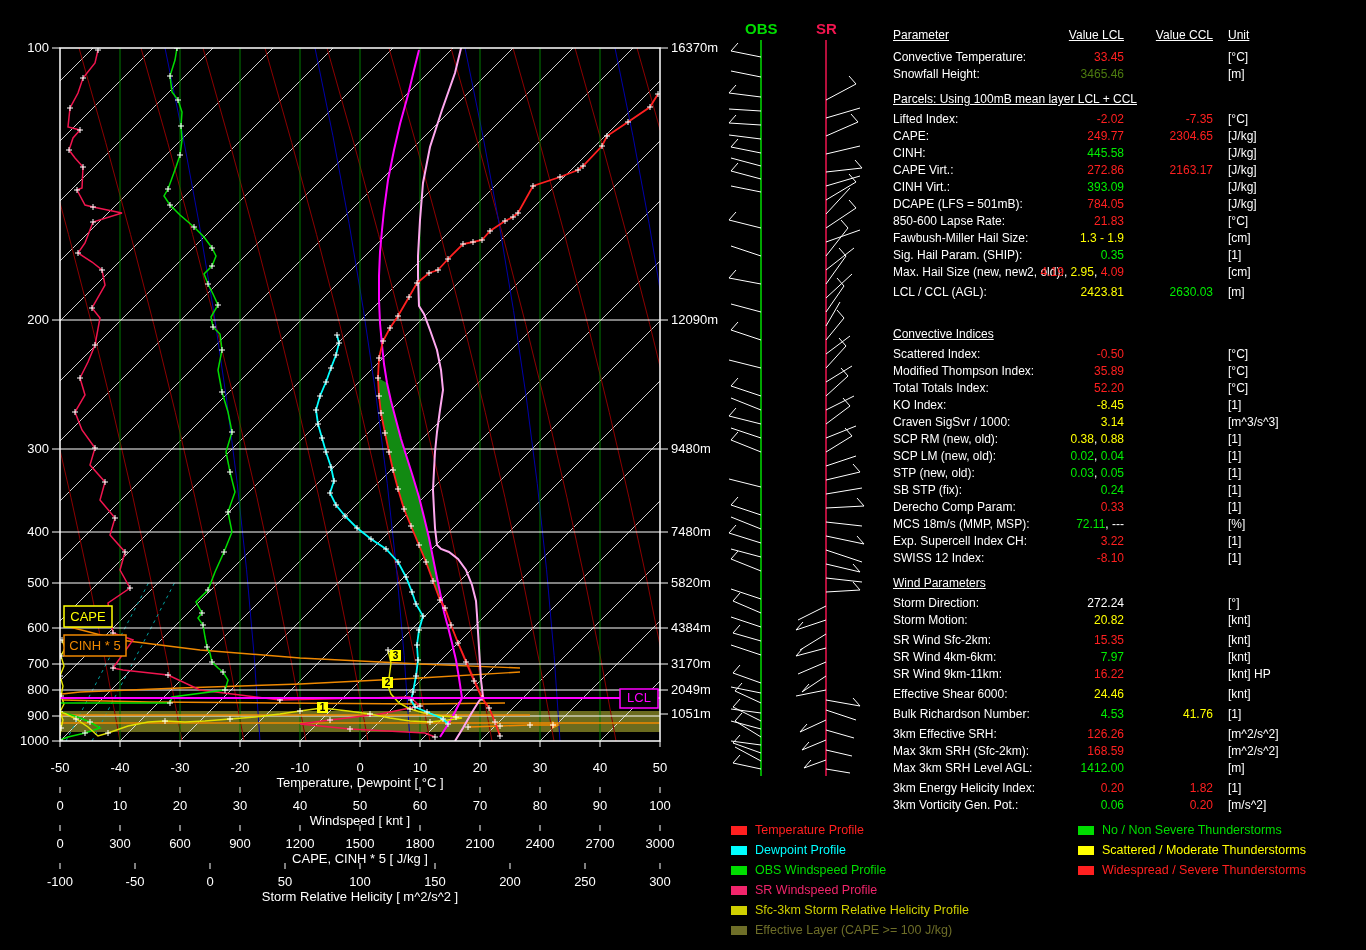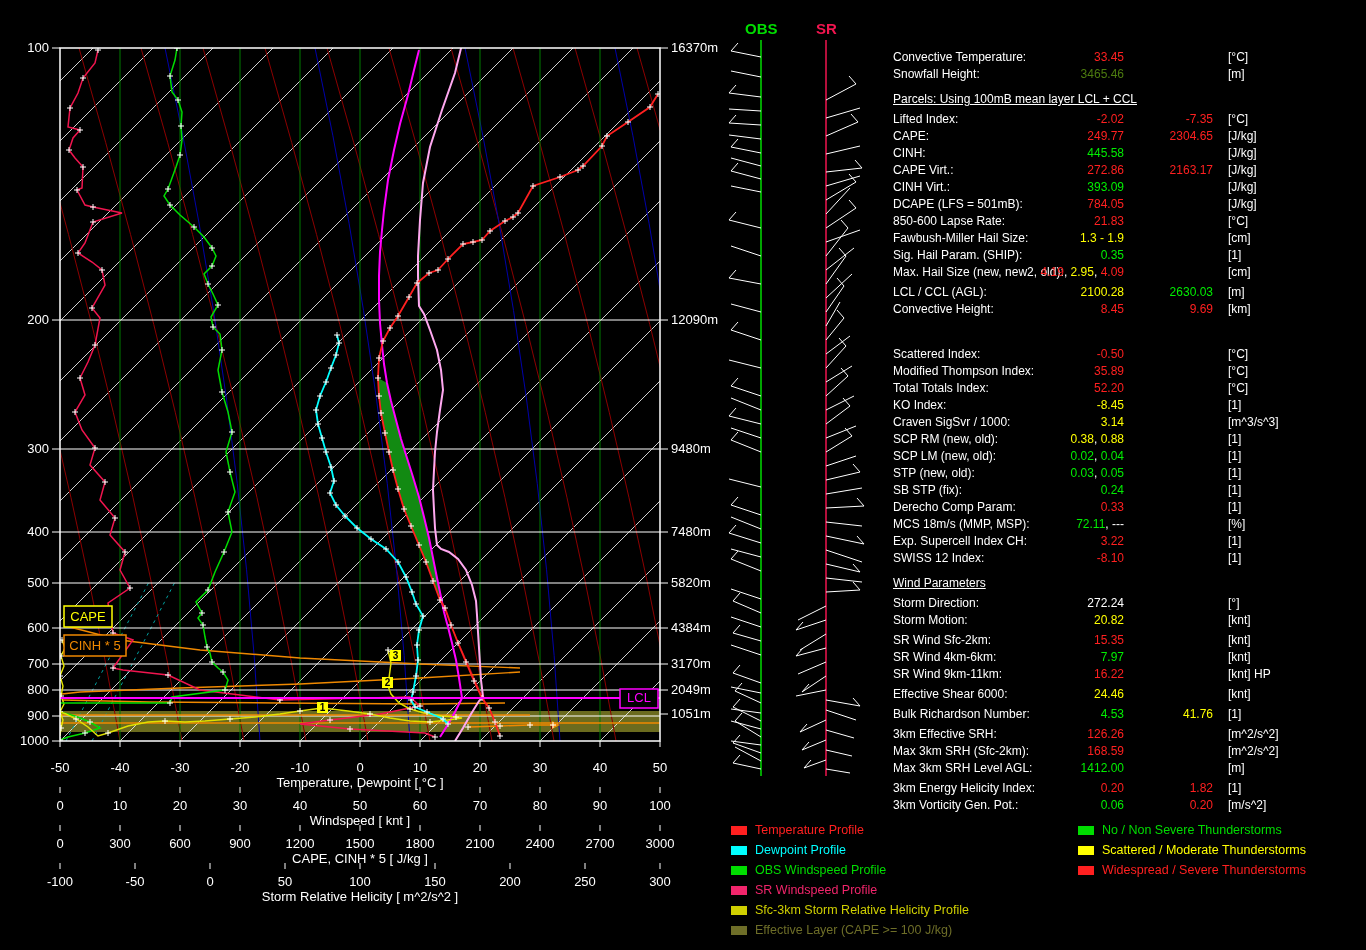--- a/index.html
+++ b/index.html
@@ -461,20 +461,26 @@
         <line x1="826" y1="730" x2="854" y2="738" stroke="#fff" stroke-width="1"></line>
         <line x1="826" y1="740" x2="802" y2="750" stroke="#fff" stroke-width="1"></line>
         <line x1="802" y1="750" x2="809" y2="742" stroke="#fff" stroke-width="1"></line>
         <line x1="826" y1="750" x2="852" y2="756" stroke="#fff" stroke-width="1"></line>
         <line x1="826" y1="760" x2="804" y2="768" stroke="#fff" stroke-width="1"></line>
         <line x1="804" y1="768" x2="811" y2="760" stroke="#fff" stroke-width="1"></line>
         <line x1="826" y1="769" x2="850" y2="773" stroke="#fff" stroke-width="1"></line>
       </g>
     </svg>
   <div id="ptable">
+      <div class="trow head" style="top: 0px;">
+        <span class="lb">Parameter</span>
+        <span class="v1">Value LCL</span>
+        <span class="v2">Value CCL</span>
+        <span class="un">Unit</span>
+      </div>
       <div class="trow" style="top: 22px;">
         <span class="lb">Convective Temperature:</span>
         <span class="v1"><span style="color: rgb(255, 32, 32);">33.45</span></span>
         <span class="v2"></span>
         <span class="un">[°C]</span>
       </div>
       <div class="trow" style="top: 39px;">
         <span class="lb">Snowfall Height:</span>
         <span class="v1"><span style="color: #4d7c0f;">3465.46</span></span>
         <span class="v2"></span>
@@ -538,29 +544,26 @@
         <span class="un">[1]</span>
       </div>
       <div class="trow" style="top: 237px;">
         <span class="lb">Max. Hail Size (new, new2, old):</span>
         <span class="v1"><span style="color: rgb(255, 32, 32);">4.19</span><span style="color: rgb(255, 255, 255);">, </span><span style="color: rgb(255, 255, 0);">2.95</span><span style="color: rgb(255, 255, 255);">, </span><span style="color: rgb(255, 32, 32);">4.09</span></span>
         <span class="v2"></span>
         <span class="un">[cm]</span>
       </div>
       <div class="trow" style="top: 257px;">
         <span class="lb">LCL / CCL (AGL):</span>
-        <span class="v1"><span style="color: rgb(255, 255, 0);">2100.28</span></span>
+        <span class="v1"><span style="color: rgb(255, 255, 0);">2423.81</span></span>
         <span class="v2"><span style="color: rgb(0, 238, 0);">2630.03</span></span>
         <span class="un">[m]</span>
       </div>
-      <div class="trow" style="top: 274px;">
-        <span class="lb">Convective Height:</span>
-        <span class="v1"><span style="color: rgb(255, 32, 32);">8.45</span></span>
-        <span class="v2"><span style="color: rgb(255, 32, 32);">9.69</span></span>
-        <span class="un">[km]</span>
+      <div class="trow head" style="top: 299px;">
+        <span class="lb">Convective Indices</span>
       </div>
       <div class="trow" style="top: 319px;">
         <span class="lb">Scattered Index:</span>
         <span class="v1"><span style="color: rgb(255, 32, 32);">-0.50</span></span>
         <span class="v2"></span>
         <span class="un">[°C]</span>
       </div>
       <div class="trow" style="top: 336px;">
         <span class="lb">Modified Thompson Index:</span>
         <span class="v1"><span style="color: rgb(255, 32, 32);">35.89</span></span>

